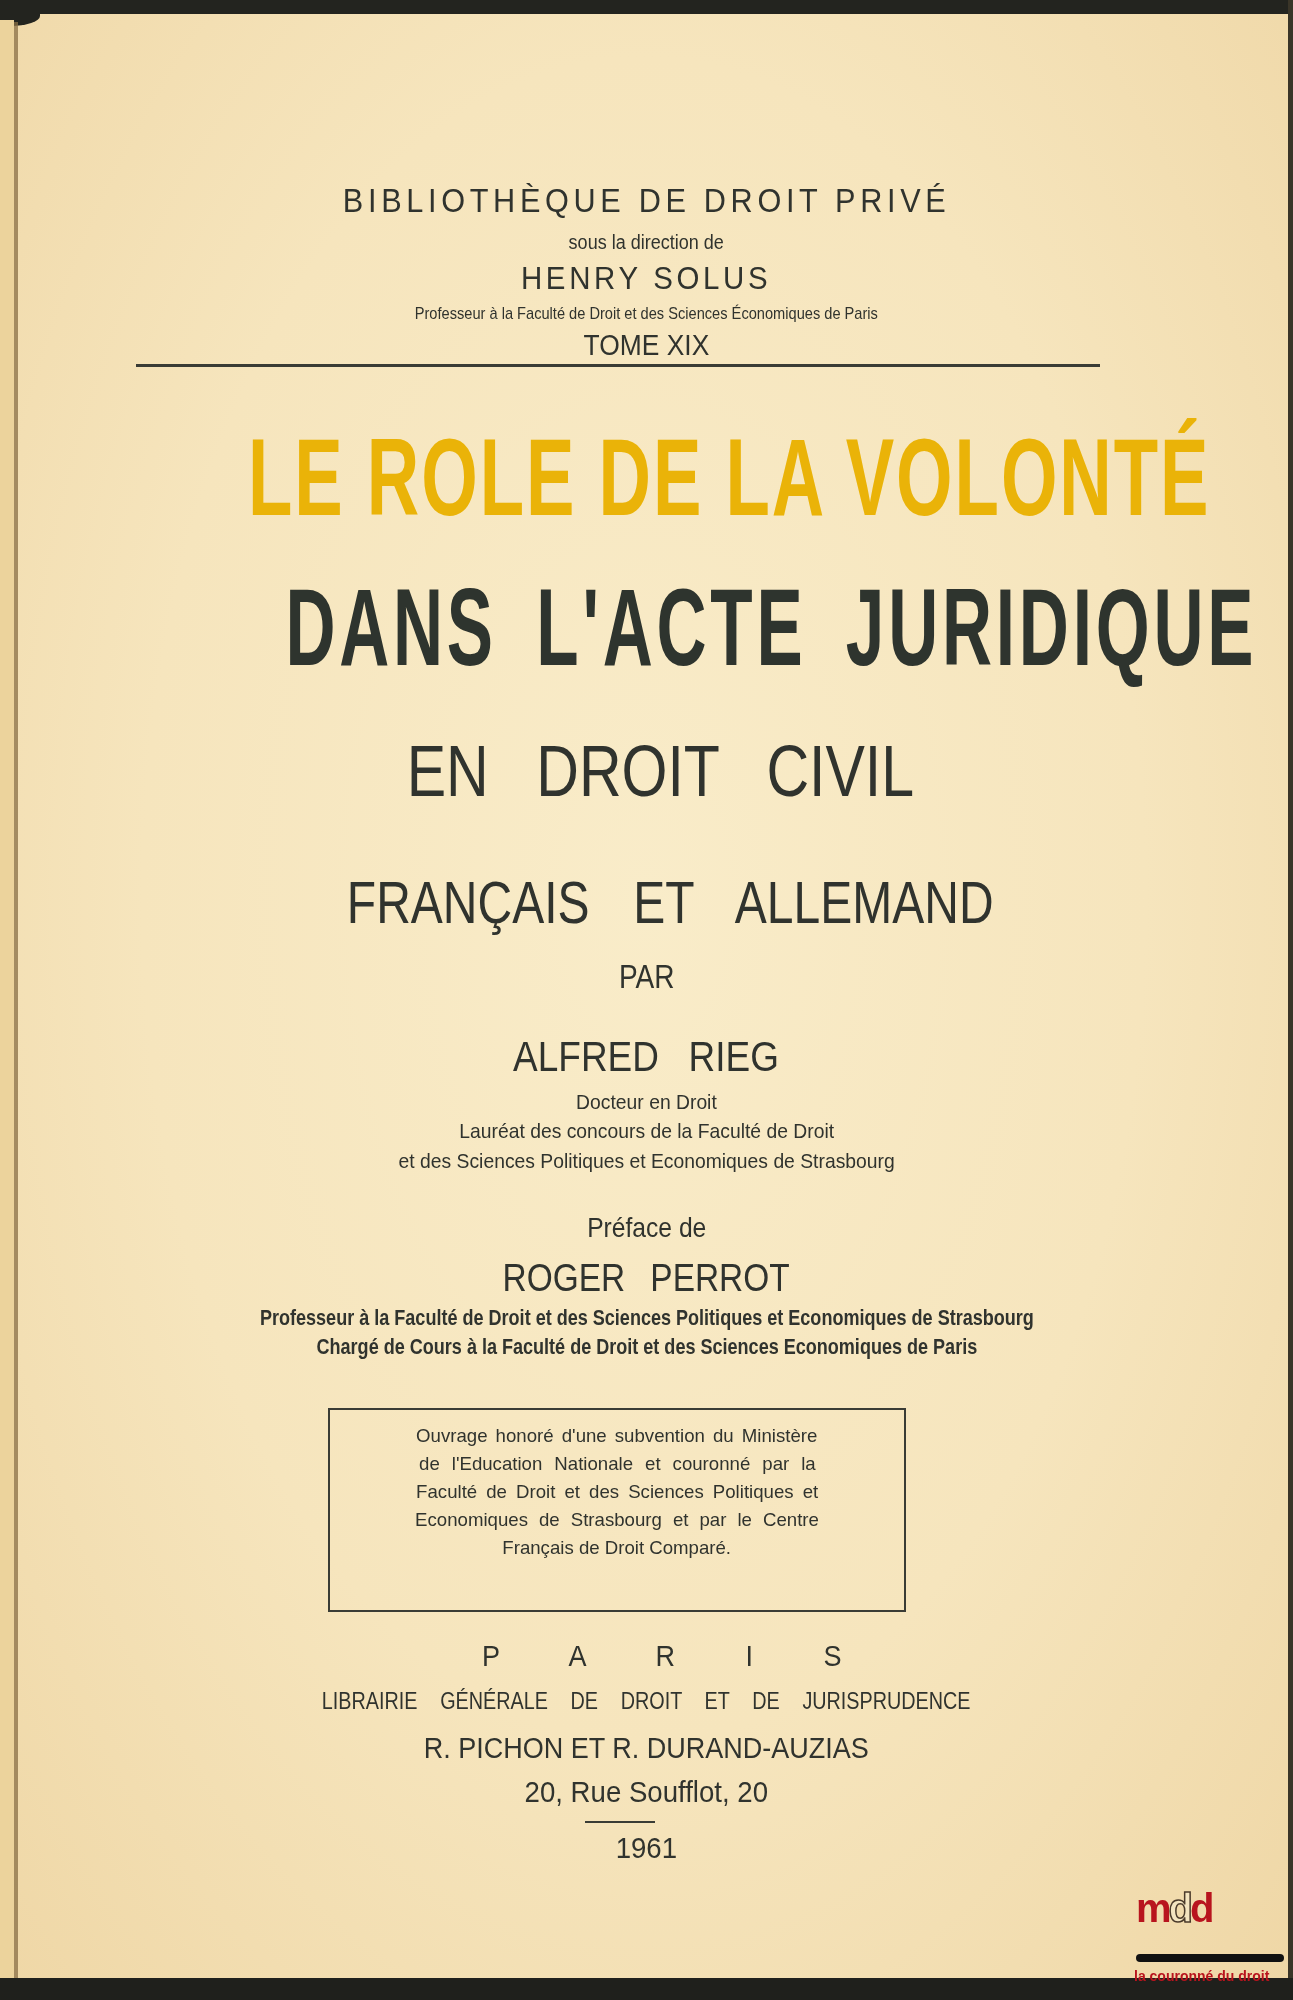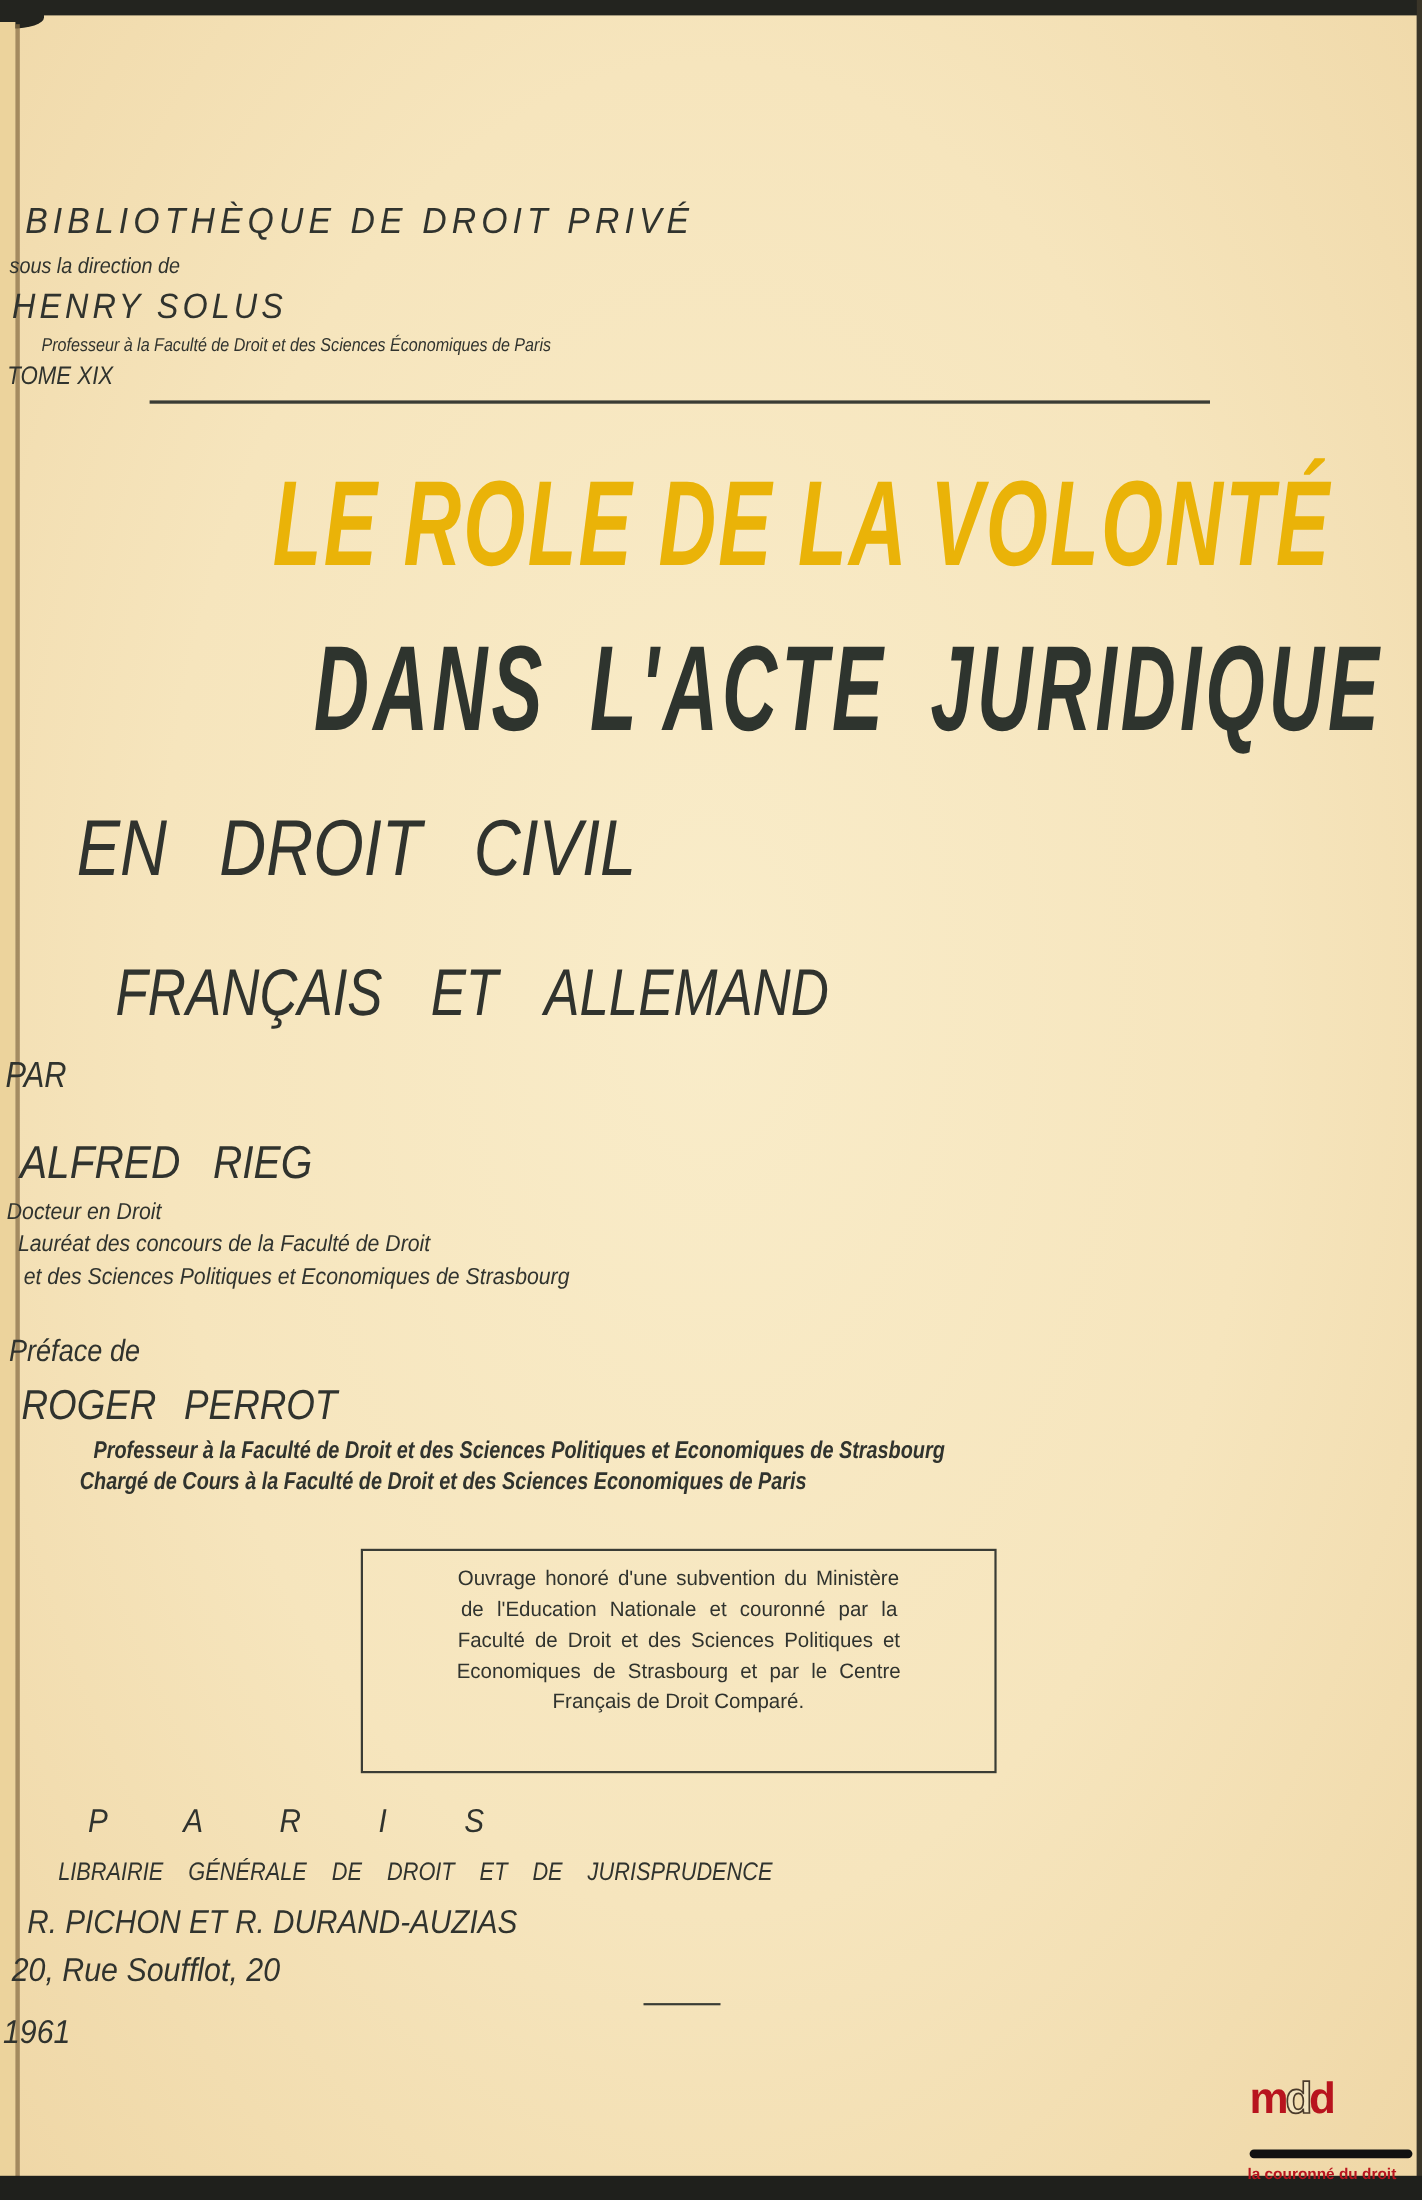--- a/index.html
+++ b/index.html
@@ -6,21 +6,21 @@
   body { width:1293px; height:2000px; position:relative; overflow:hidden; background:#2a2a26; font-family:"Liberation Sans", sans-serif; }
   .page { position:absolute; left:0; top:0; width:1293px; height:2000px; }
   .paper { position:absolute; left:0; top:14px; width:1288px; height:1968px;
     background: radial-gradient(ellipse at 50% 45%, #f9ecc9 0%, #f6e5bd 55%, #efd7a6 100%); }
   .top-band { position:absolute; left:0; top:0; width:1293px; height:18px; background:#23241f; border-bottom-left-radius:0; }
   .top-band-left { position:absolute; left:0; top:0; width:40px; height:26px; background:#23241f; border-bottom-right-radius:30px 10px; }
   .bottom-band { position:absolute; left:0; top:1978px; width:1293px; height:22px; background:#1f201c; }
   .right-band { position:absolute; left:1288px; top:0; width:5px; height:2000px; background:#3a3528; }
   .left-edge { position:absolute; left:0; top:20px; width:14px; height:1960px; background:#ecd39c; }
   .left-fold { position:absolute; left:14px; top:22px; width:4px; height:1958px; background:#8a6f45; opacity:.75; }
-  .ln { position:absolute; left:0; width:1293px; text-align:left; color:#30332e; white-space:nowrap; line-height:1;font-style:italic; }
+  .ln { position:absolute; left:0; width:1293px; text-align:center; color:#30332e; white-space:nowrap; line-height:1; }
   .sx { display:inline-block; transform-origin:center center; }
   .rule { position:absolute; background:#3a3c35; }
   .notice { position:absolute; left:328px; top:1408px; width:578px; height:204px; border:2px solid #3a3c35; box-sizing:border-box; }
   .notice-line { position:absolute; left:0; width:100%; text-align:center; font-size:19px; color:#30332e; white-space:nowrap; line-height:1; }
   .logo { position:absolute; left:1132px; top:1888px; width:160px; height:100px; }
   .logo-letters { position:absolute; left:4px; top:0; font-size:40px; font-weight:bold; letter-spacing:-3px; line-height:1;text-align:center; }
   .logo-m { color:#b8141e; }
   .logo-d1 { color:#f3e4c0; -webkit-text-stroke:1.5px #4a3a2a; }
   .logo-d2 { color:#b8141e; }
   .logo-bar { position:absolute; left:4px; top:66px; width:148px; height:8px; background:#111; border-radius:4px; }
@@ -43,21 +43,21 @@
   </div>
   <div class="ln" style="top:232px;font-size:20px;">
     <span class="sx" style="transform:scaleX(0.9);">sous la direction de</span>
   </div>
   <div class="ln" style="top:262px;font-size:32px;letter-spacing:4px;">
     <span class="sx" style="transform:scaleX(0.92);">HENRY SOLUS</span>
   </div>
   <div class="ln" style="top:305px;font-size:17px;">
     <span class="sx" style="transform:scaleX(0.86);">Professeur à la Faculté de Droit et des Sciences Économiques de Paris</span>
   </div>
-  <div class="ln" style="top:330px;font-size:23px;">
+  <div class="ln" style="top:330px;font-size:30px;">
     <span class="sx" style="transform:scaleX(0.88);">TOME XIX</span>
   </div>
   <div class="rule" style="left:136px;top:364px;width:964px;height:3px;"></div>
 
   <div class="ln" style="top:422px;font-size:110px;font-weight:bold;color:#eab308;">
     <span class="sx" style="transform:scaleX(0.66);letter-spacing:3px;">LE ROLE DE LA VOLONTÉ</span>
   </div>
   <div class="ln" style="top:572px;font-size:110px;font-weight:bold;color:#2e342e;">
     <span class="sx" style="transform:scaleX(0.63);letter-spacing:6px;word-spacing:26px;">DANS L'ACTE JURIDIQUE</span>
   </div>

